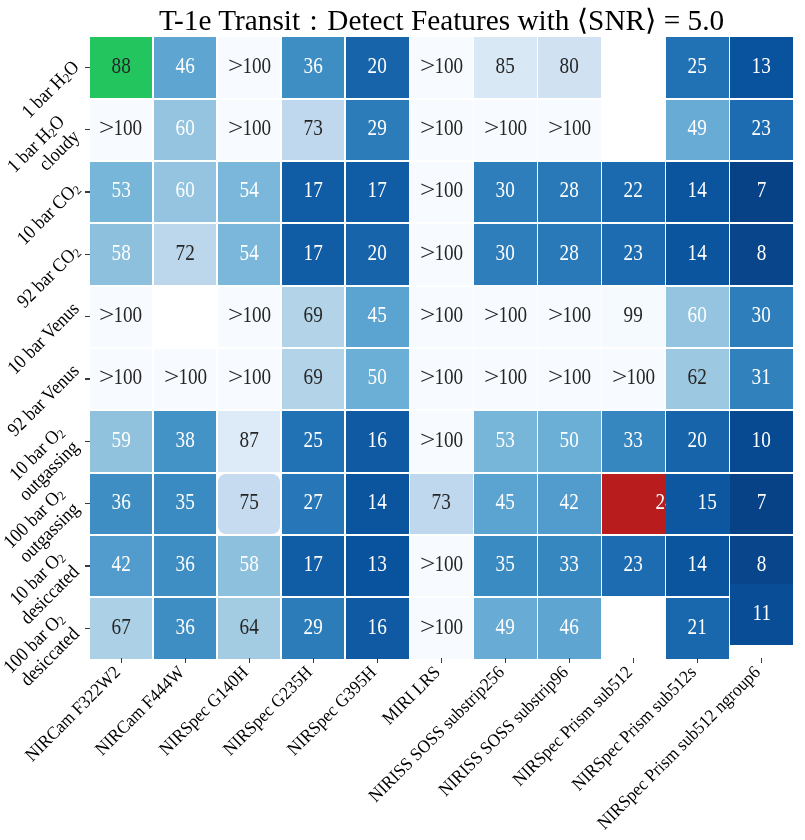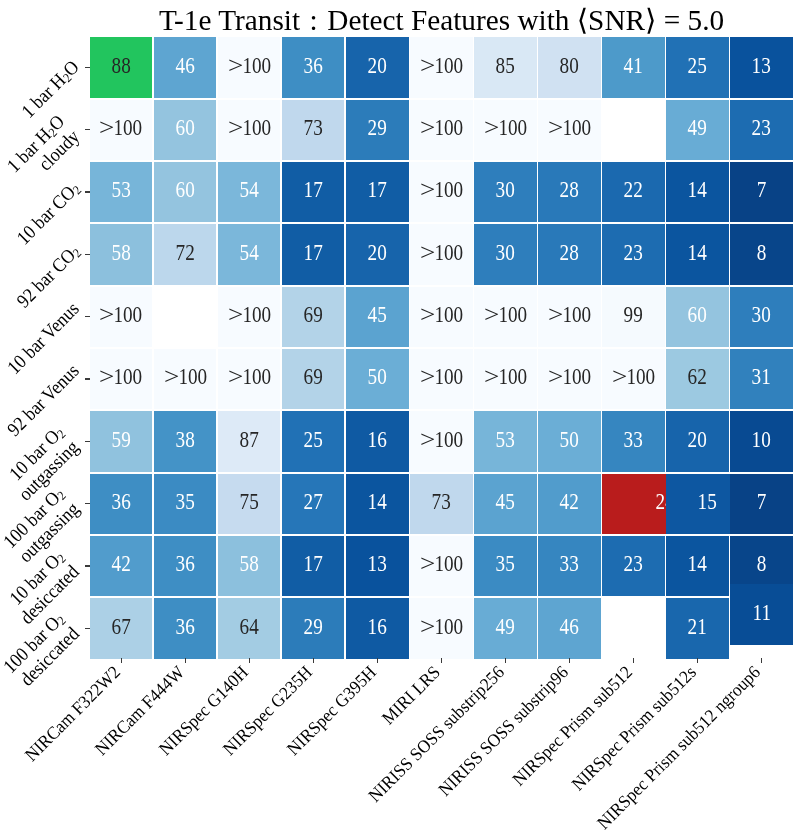--- a/index.html
+++ b/index.html
@@ -109,23 +109,20 @@
       </div>
       <div class="cell" style="left: 321.036px; top: 0.9px; width: 62.2273px; height: 60.53px; background: rgb(247, 251, 255); color: rgb(38, 38, 38);">
         <span><i class="gt">&gt;</i>100</span>
       </div>
       <div class="cell" style="left: 385.064px; top: 0.9px; width: 62.2273px; height: 60.53px; background: rgb(217, 232, 245); color: rgb(38, 38, 38);">
         <span>85</span>
       </div>
       <div class="cell" style="left: 449.091px; top: 0.9px; width: 62.2273px; height: 60.53px; background: rgb(208, 225, 242); color: rgb(38, 38, 38);">
         <span>80</span>
       </div>
-      <div class="cell" style="left: 513.118px; top: 0.9px; width: 62.2273px; height: 60.53px; background: rgb(77, 154, 202); color: rgb(255, 255, 255);">
-        <span>41</span>
-      </div>
       <div class="cell" style="left: 577.145px; top: 0.9px; width: 62.2273px; height: 60.53px; background: rgb(33, 113, 181); color: rgb(255, 255, 255);">
         <span>25</span>
       </div>
       <div class="cell" style="left: 641.173px; top: 0.9px; width: 62.2273px; height: 60.53px; background: rgb(9, 82, 157); color: rgb(255, 255, 255);">
         <span>13</span>
       </div>
       <div class="cell" style="left: 0.9px; top: 63.23px; width: 62.2273px; height: 60.53px; background: rgb(247, 251, 255); color: rgb(38, 38, 38);">
         <span><i class="gt">&gt;</i>100</span>
       </div>
       <div class="cell" style="left: 64.9273px; top: 63.23px; width: 62.2273px; height: 60.53px; background: rgb(148, 196, 223); color: rgb(255, 255, 255);">
@@ -316,21 +313,21 @@
       </div>
       <div class="cell" style="left: 641.173px; top: 374.88px; width: 62.2273px; height: 60.53px; background: rgb(8, 74, 146); color: rgb(255, 255, 255);">
         <span>10</span>
       </div>
       <div class="cell" style="left: 0.9px; top: 437.21px; width: 62.2273px; height: 60.53px; background: rgb(62, 142, 196); color: rgb(255, 255, 255);">
         <span>36</span>
       </div>
       <div class="cell" style="left: 64.9273px; top: 437.21px; width: 62.2273px; height: 60.53px; background: rgb(59, 139, 195); color: rgb(255, 255, 255);">
         <span>35</span>
       </div>
-      <div class="cell" style="left: 128.955px; top: 437.21px; width: 62.2273px; height: 60.53px; background: rgb(198, 219, 239); color: rgb(38, 38, 38);">
+      <div class="cell" style="left: 128.955px; top: 437.21px; width: 62.2273px; height: 60.53px; background: rgb(198, 219, 239); color: rgb(38, 38, 38); border-radius: 8px;">
         <span>75</span>
       </div>
       <div class="cell" style="left: 192.982px; top: 437.21px; width: 62.2273px; height: 60.53px; background: rgb(38, 118, 184); color: rgb(255, 255, 255);">
         <span>27</span>
       </div>
       <div class="cell" style="left: 257.009px; top: 437.21px; width: 62.2273px; height: 60.53px; background: rgb(11, 85, 159); color: rgb(255, 255, 255);">
         <span>14</span>
       </div>
       <div class="cell" style="left: 321.036px; top: 437.21px; width: 62.2273px; height: 60.53px; background: rgb(192, 216, 237); color: rgb(38, 38, 38);">
         <span>73</span>

